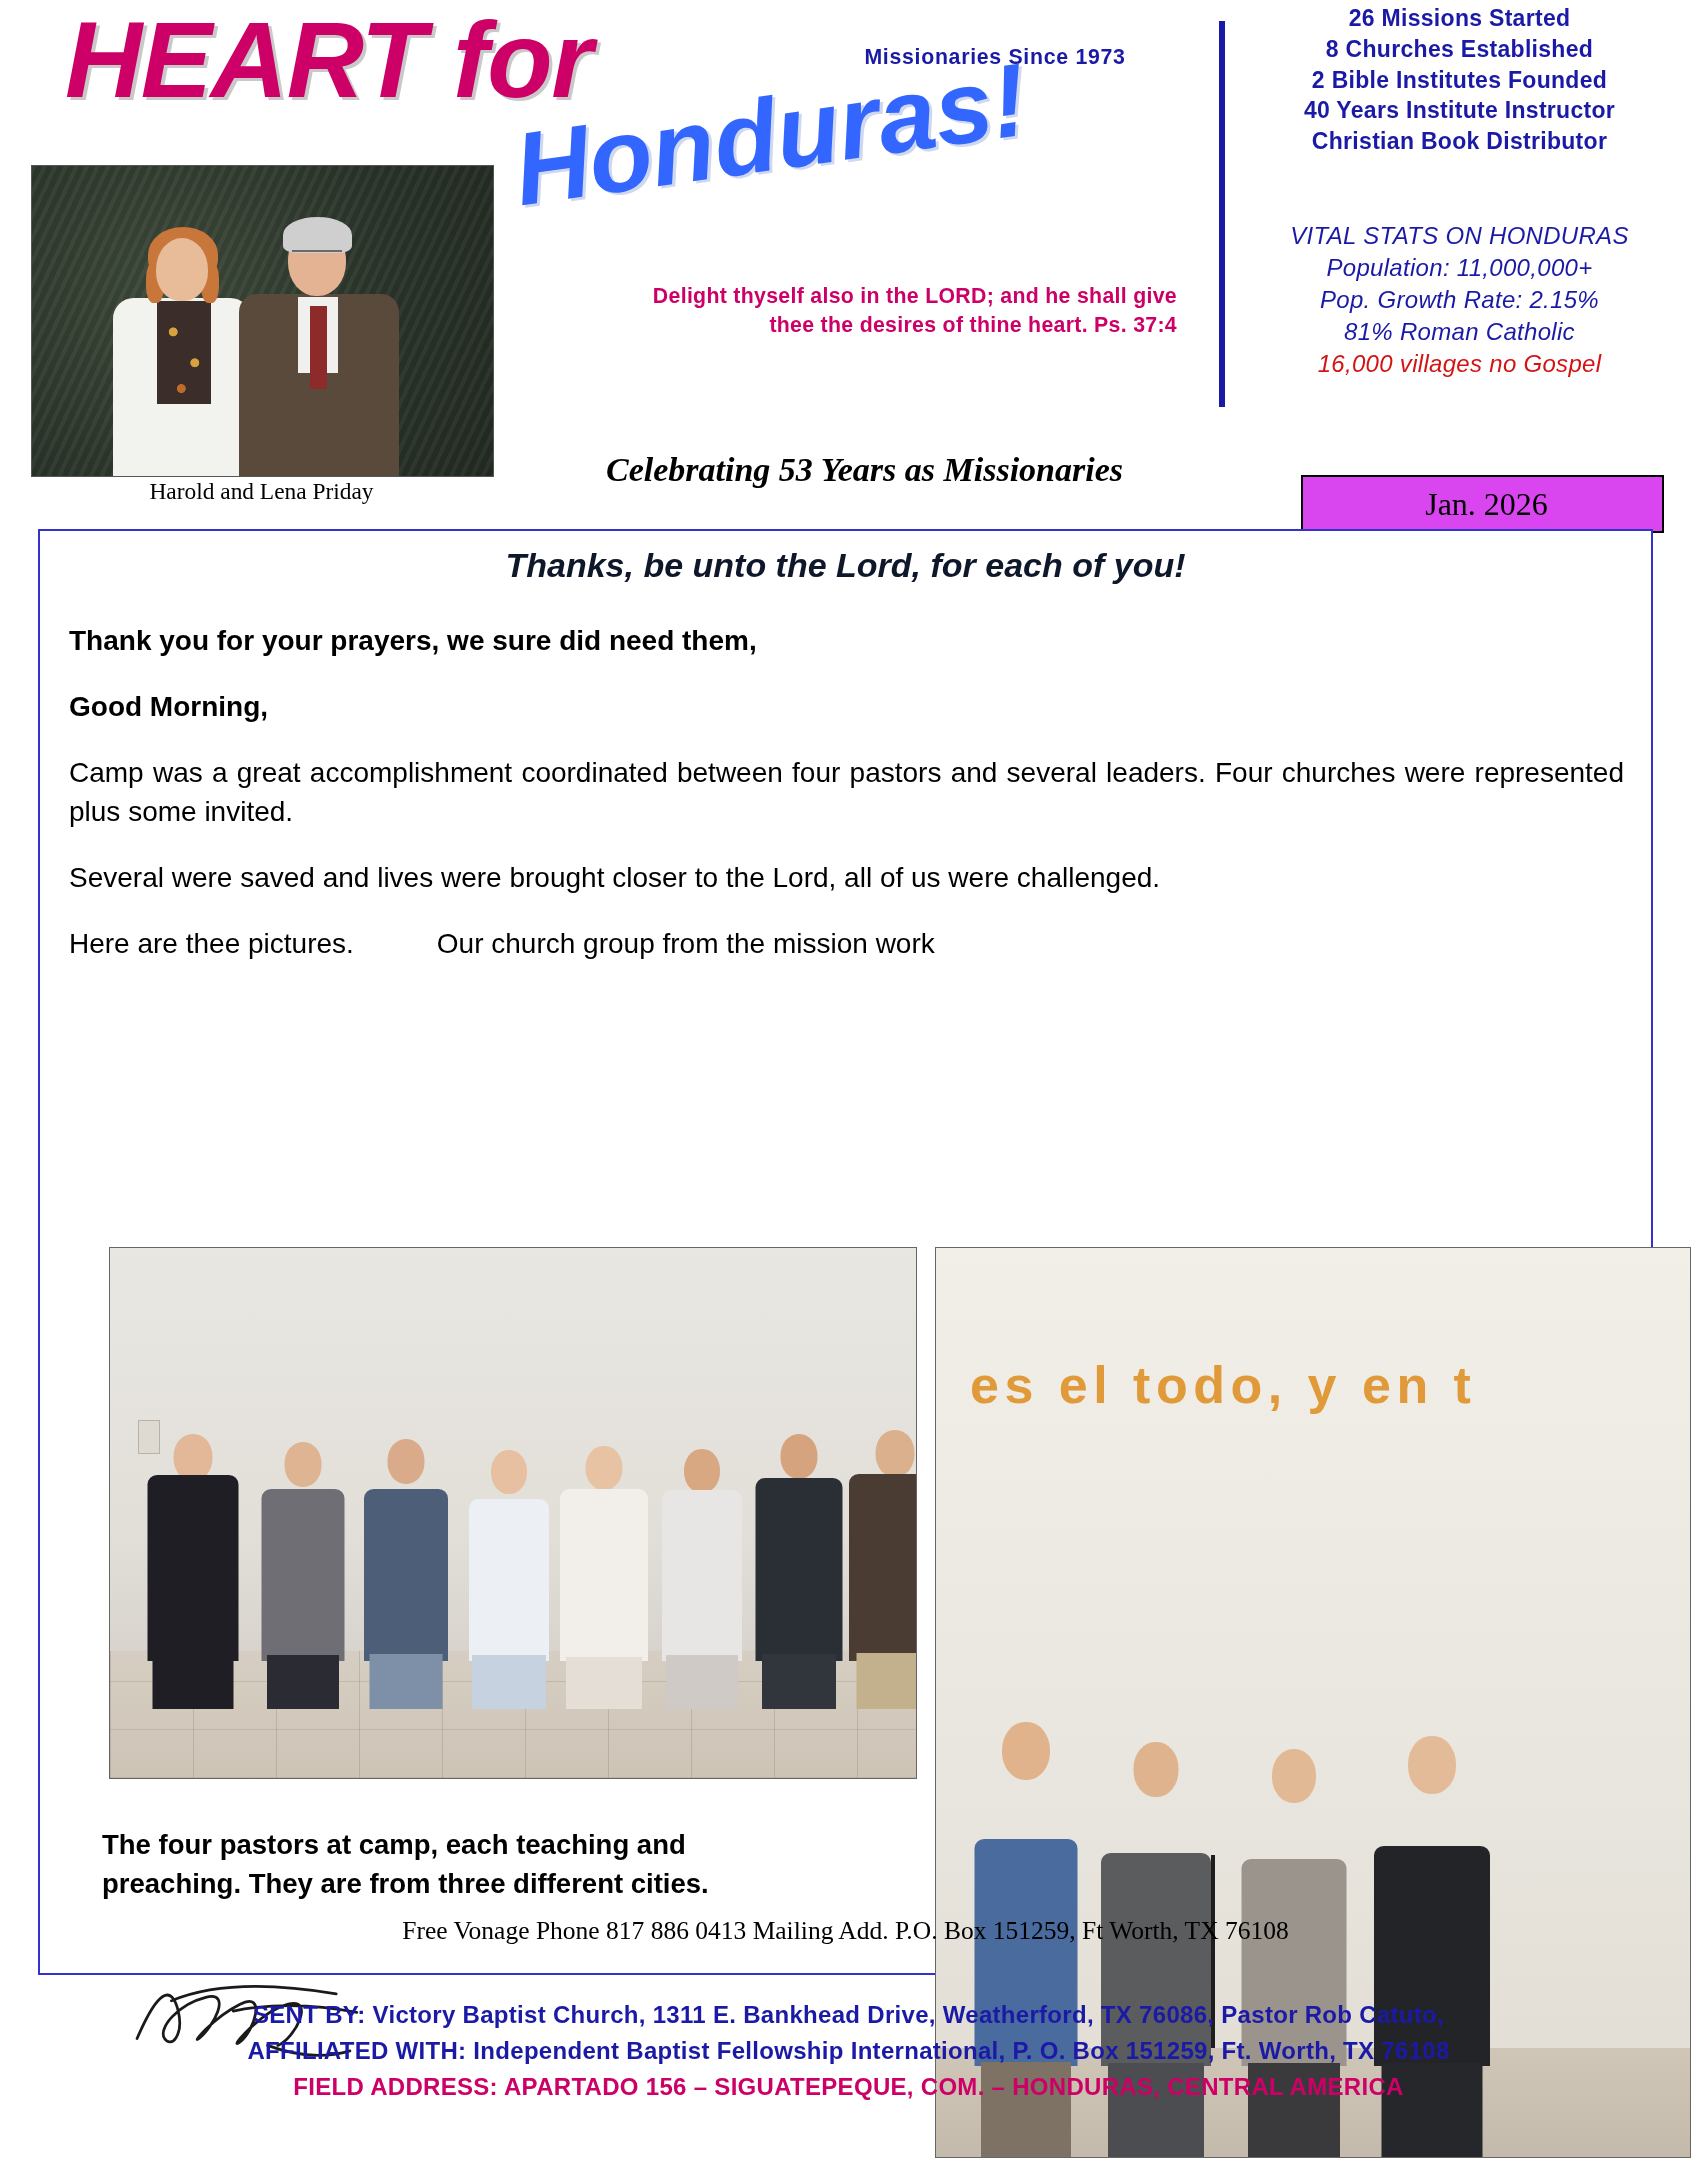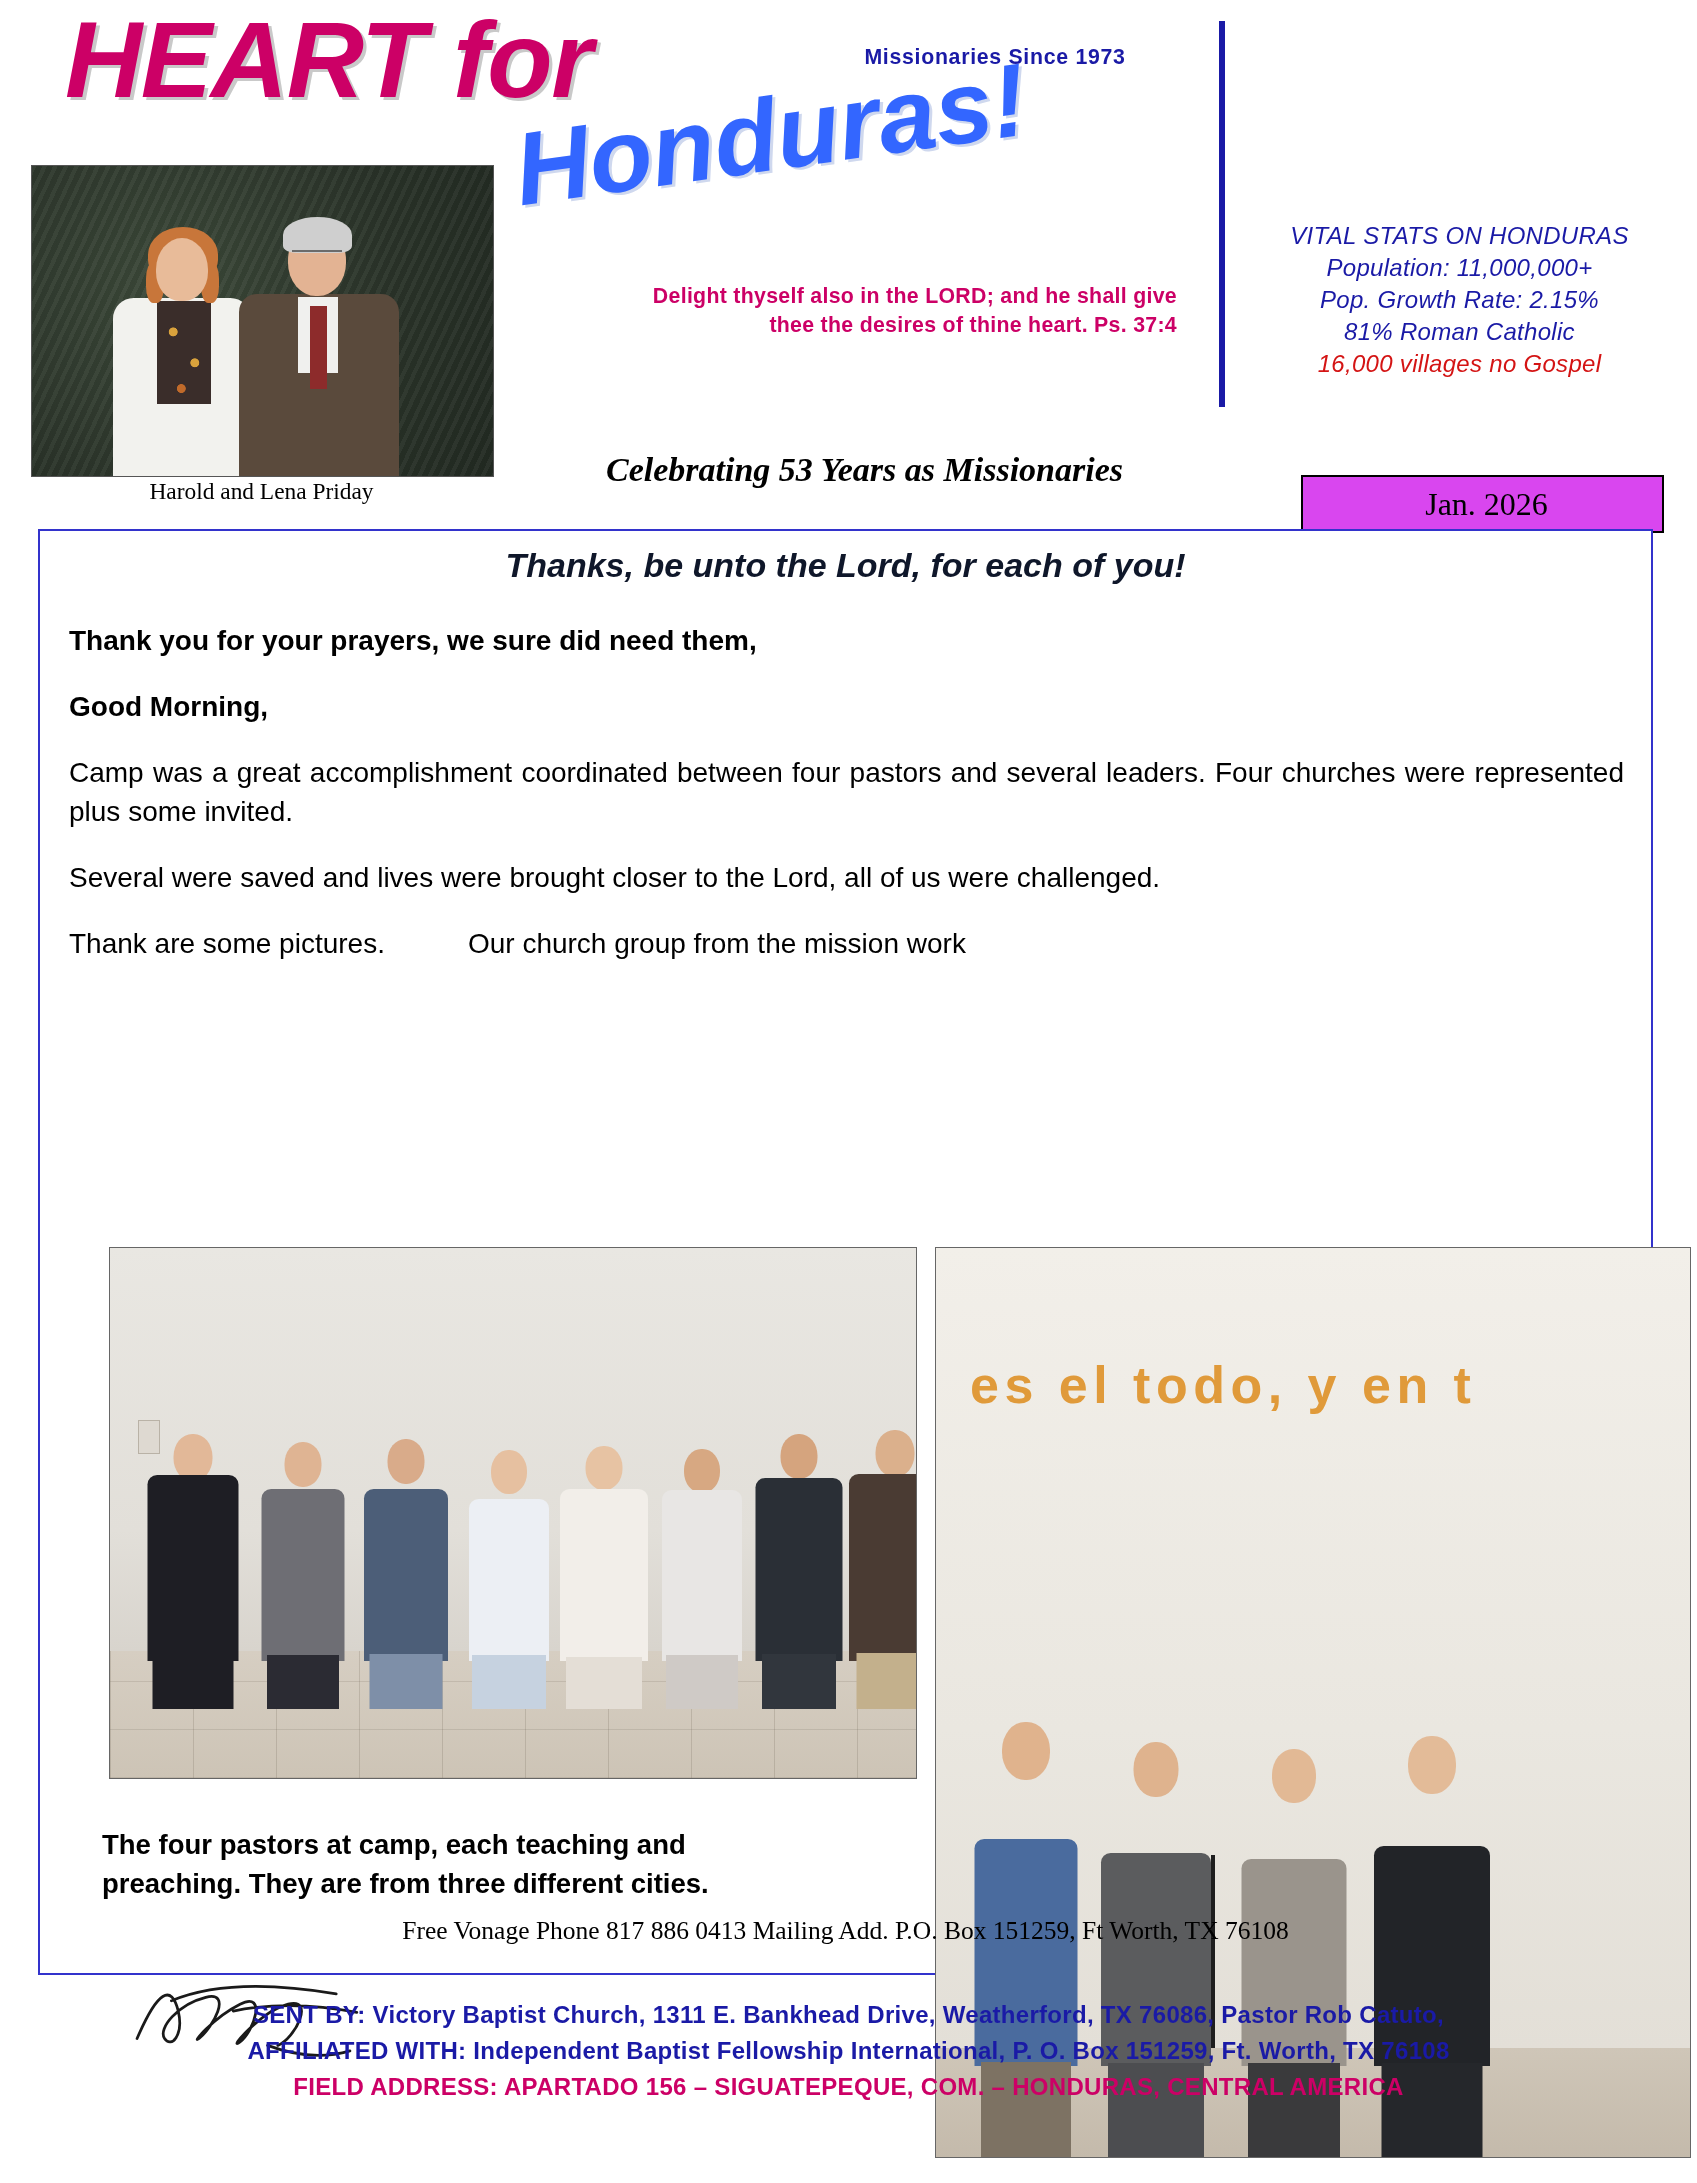--- a/index.html
+++ b/index.html
@@ -345,20 +345,27 @@
 
   <div class="masthead-title">HEART for</div>
   <div class="masthead-sub">Honduras!</div>
 
   <div class="missionaries-since">Missionaries Since 1973</div>
 
   <div class="delight-verse">Delight thyself also in the LORD; and he shall give thee the desires of thine heart.  Ps. 37:4</div>
 
   <div class="vert-rule"></div>
 
+  <div class="stats-list">
+    <div>26 Missions Started</div>
+    <div>8 Churches Established</div>
+    <div>2 Bible Institutes Founded</div>
+    <div>40 Years Institute Instructor</div>
+    <div>Christian Book Distributor</div>
+  </div>
 
   <div class="vital-stats">
     <div>VITAL STATS ON HONDURAS</div>
     <div>Population: 11,000,000+</div>
     <div>Pop. Growth Rate: 2.15%</div>
     <div>81% Roman Catholic</div>
     <div class="red">16,000 villages no Gospel</div>
   </div>
 
   <div class="photo-couple">
@@ -387,21 +394,21 @@
 <div class="panel">
 
   <div class="panel-title">Thanks, be unto the Lord, for each of you!</div>
 
   <div class="body-text">
     <p class="bold">Thank you for your prayers, we sure did need them,</p>
     <p class="bold">Good Morning,</p>
     <p class="justify">Camp was a great accomplishment coordinated between four pastors and several leaders.  Four churches were represented plus some invited.</p>
     <p>Several were saved and lives were brought closer to the Lord, all of us were challenged.</p>
     <p class="pictures-line">
-      <span>Thank are some pictures.</span>
+      <span>Here are thee pictures.</span>
       <span>Our church group from the mission work</span>
     </p>
   </div>
 
   <div class="photo-group">
     <div class="pg-wall"></div>
     <div class="pg-floor"></div>
     <div class="pg-switch"></div>
 
     <div class="person" style="left:83px;">

